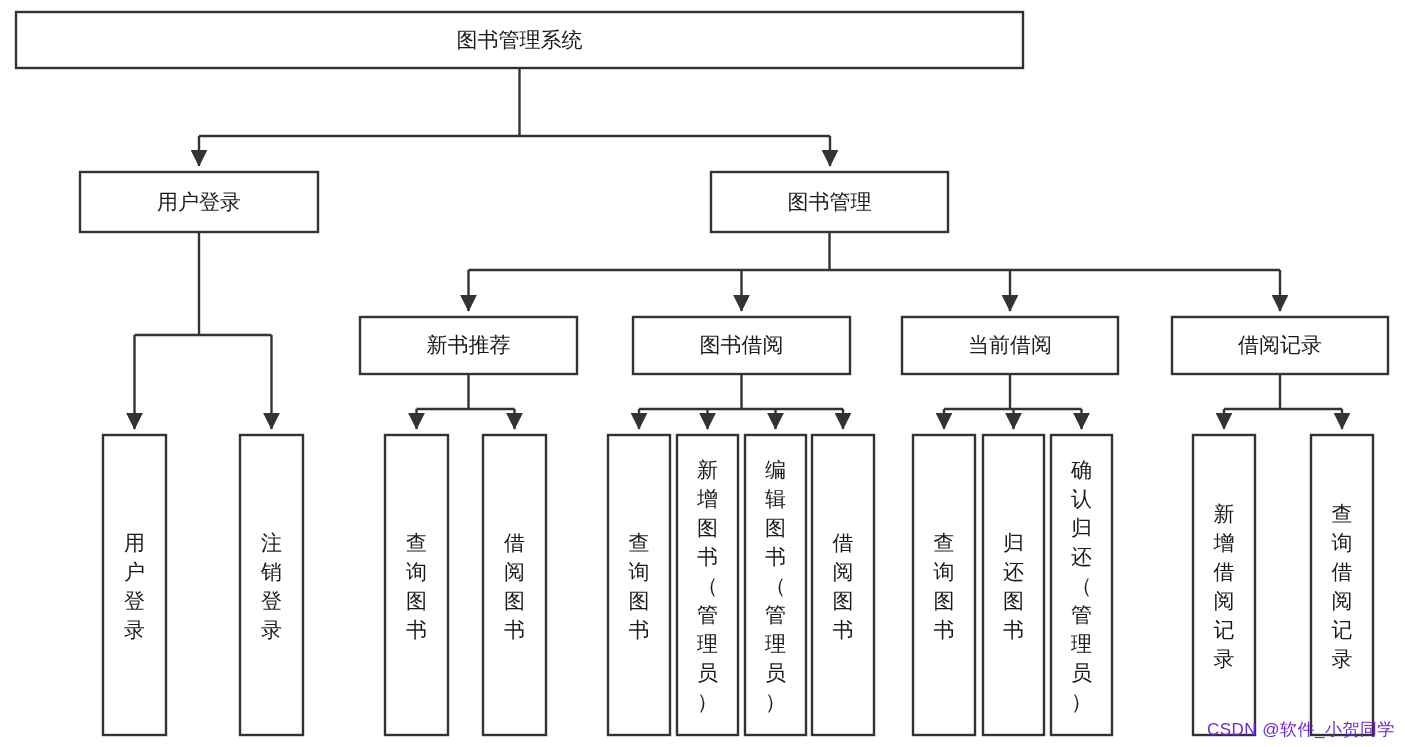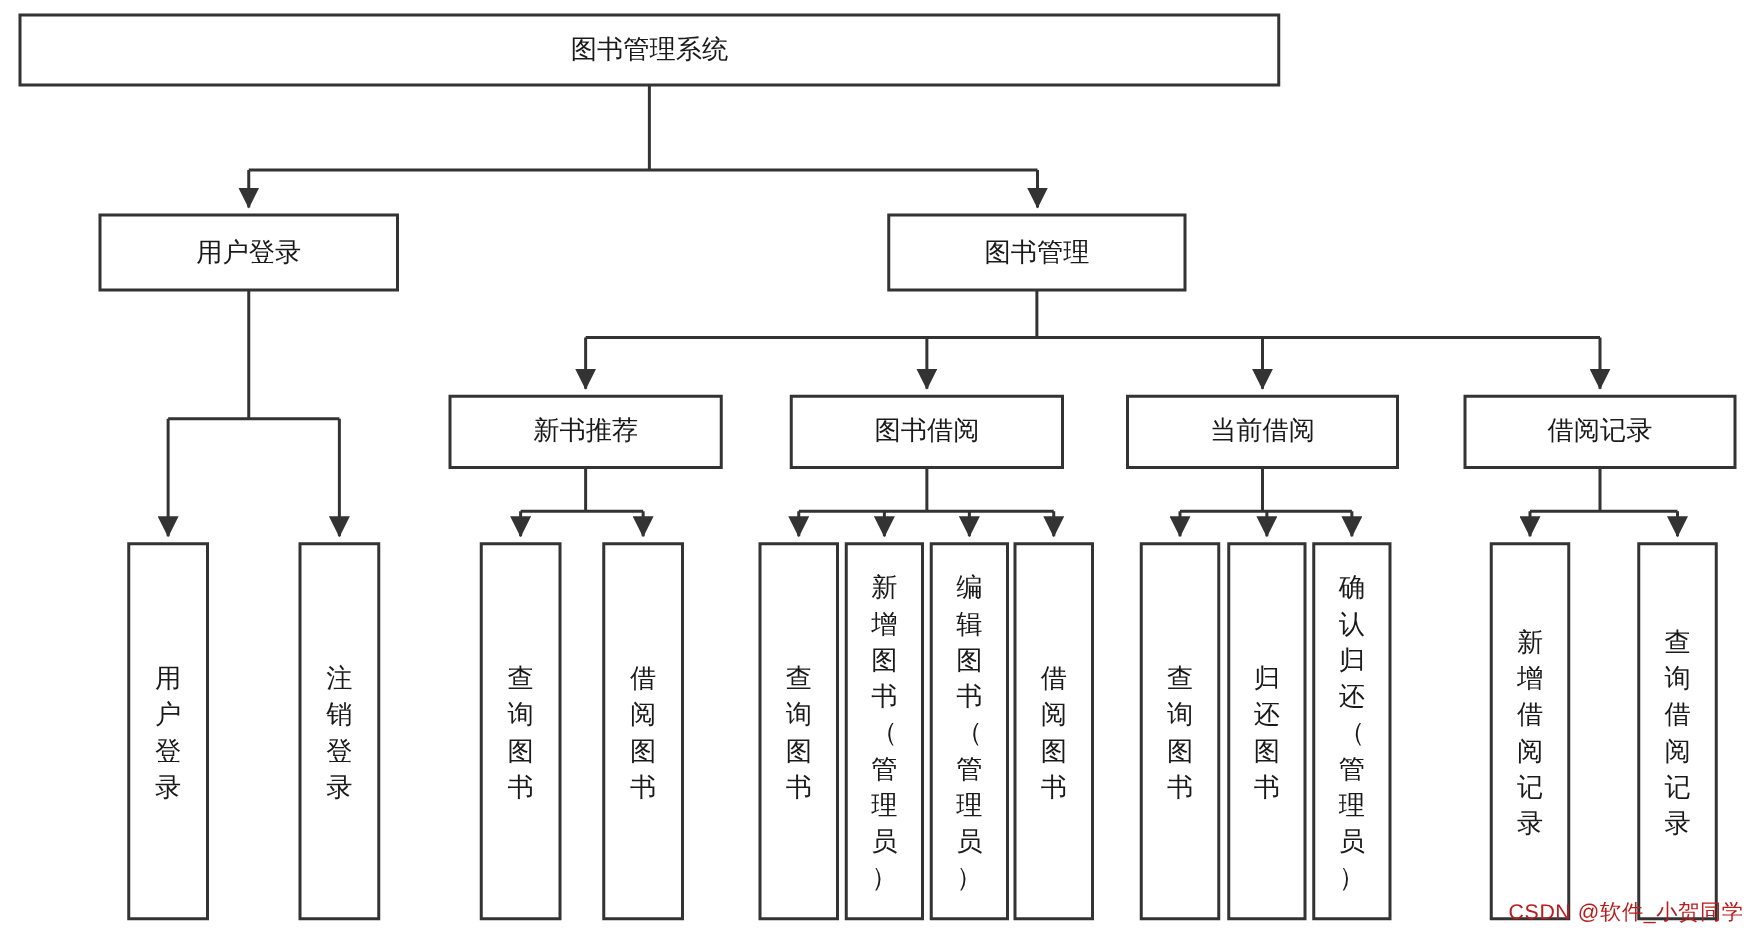--- a/index.html
+++ b/index.html
@@ -53,21 +53,21 @@
     font-size: 21px;
     fill: #1a1a1a;
     text-anchor: middle;
   }
   .watermark-text {
     position: absolute;
     right: 10px;
     bottom: 6px;
     font-family: "Liberation Sans", "DejaVu Sans", sans-serif;
     font-size: 17px;
-    color: #b91c1c;
+    color: #6d28d9;
     white-space: nowrap;
     letter-spacing: 0.5px;
   }
 </style>
 </head>
 <body>
 
 <div id="diagram-root">
 
   <svg id="tree-svg" viewBox="0 0 1405 747">

